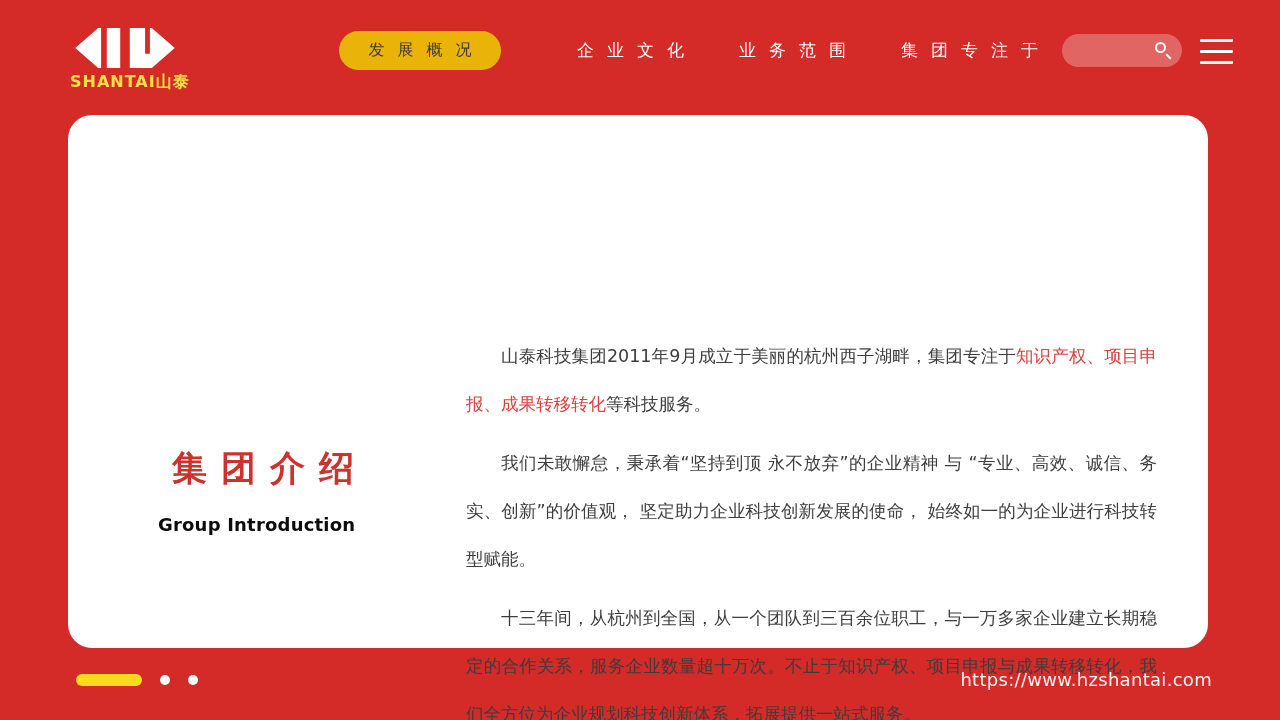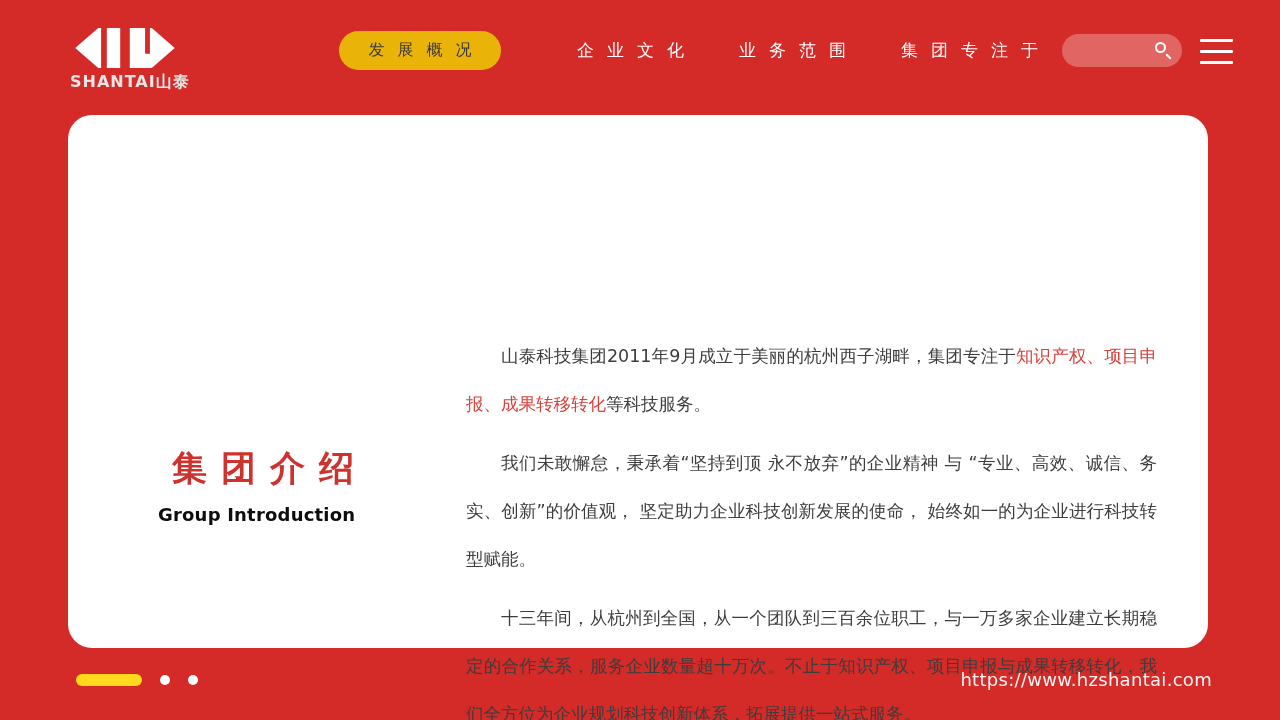--- a/index.html
+++ b/index.html
@@ -9,21 +9,21 @@
     background:#d42a28;
     font-family:"DejaVu Sans","Liberation Sans",sans-serif;
   }
 
   
   .header { position:absolute; left:0; top:0; width:1280px; height:105px; }
 
   .logo { position:absolute; left:70px; top:26px; width:110px; text-align:center; cursor:pointer; }
   .logo-mark { display:block; margin:0 auto; }
   .logo-text {
-    display:block; margin-top:2px; color:#e5e5e5; font-weight:bold;
+    display:block; margin-top:2px; color:#fde047; font-weight:bold;
     font-size:16px; letter-spacing:1px; white-space:nowrap;
   }
 
   .nav-pill {
     position:absolute; left:339px; top:31px; width:162px; height:39px;
     background:#eab308; border-radius:20px; border:none;
     display:flex; align-items:center; justify-content:center; cursor:pointer;
   }
   .nav-pill span {
     color:#3a3a3a; font-size:16px; letter-spacing:13px; text-indent:13px;
@@ -70,21 +70,21 @@
     position:absolute; left:68px; top:115px; width:1140px; height:533px;
     background:#ffffff; border-radius:24px;
   }
 
   .section-title { position:absolute; left:90px; top:330px; width:230px; }
   .section-title .zh {
     display:block; color:#ce322d; font-size:35px; font-weight:bold;
     letter-spacing:14px; text-indent:14px; white-space:nowrap;
   }
   .section-title .en {
-    display:block; margin-top:12px; color:#0d0d0d; font-size:18px; font-weight:bold;
+    display:block; margin-top:22px; color:#0d0d0d; font-size:18px; font-weight:bold;
     letter-spacing:0.2px; white-space:nowrap;
   }
 
   .intro-text {
     position:absolute; left:387px; top:206px; width:713px;
     color:#3d3d3d; font-size:17.5px; line-height:48px; text-align:justify;
   }
   .intro-text p { text-indent:2em; margin:11px; }
   .intro-text .red { color:#d9413c; }
 

